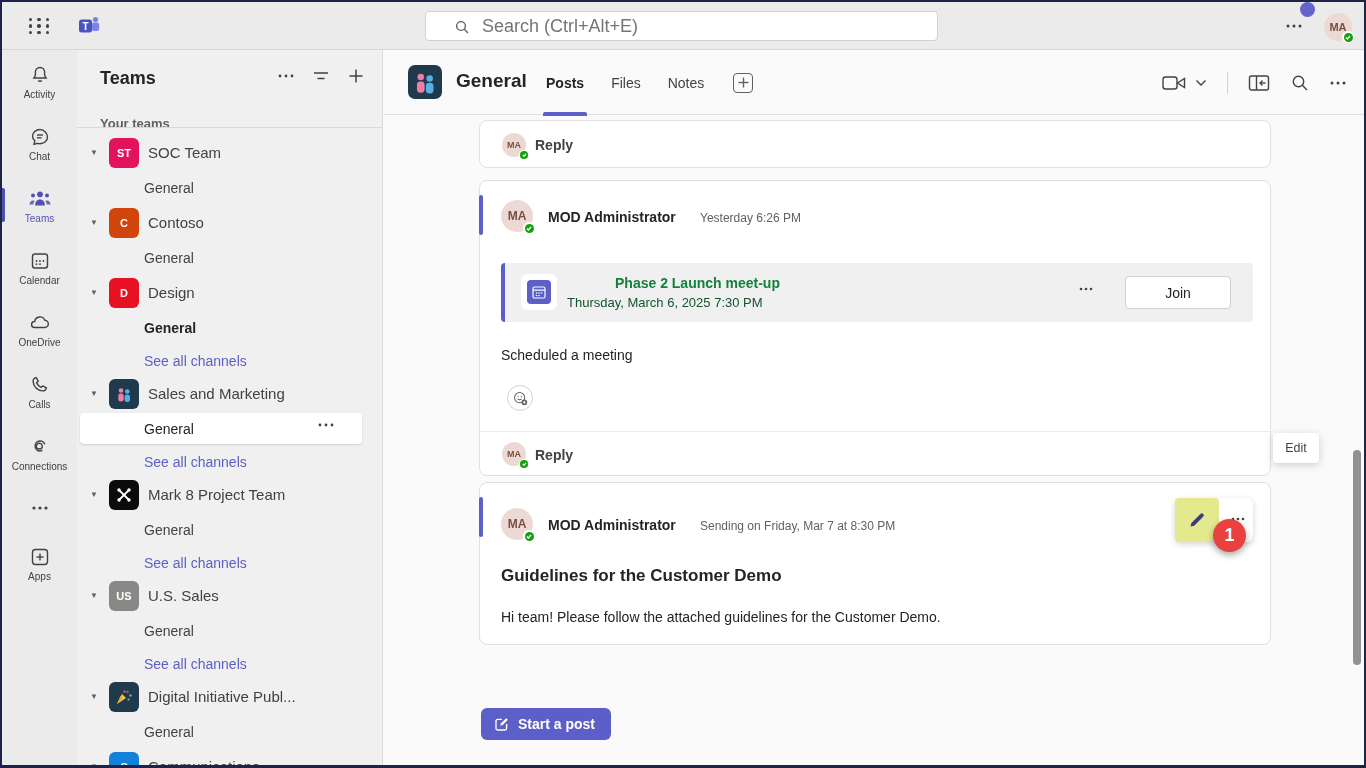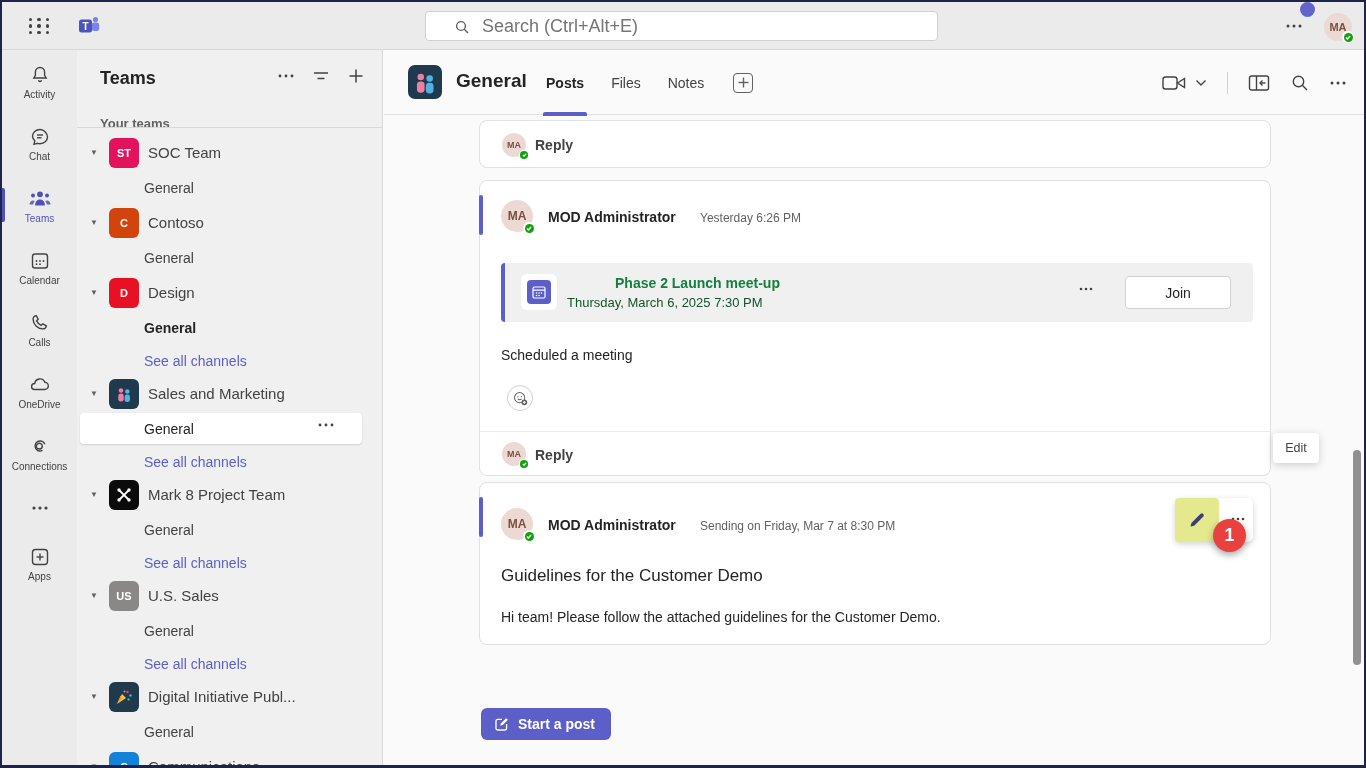--- a/index.html
+++ b/index.html
@@ -74,21 +74,21 @@
   .m-ico { position:absolute; left:20px; top:11px; width:36px; height:36px; border-radius:6px; background:#fff; display:flex; align-items:center; justify-content:center; }
   .m-ico i { width:24px; height:24px; border-radius:4px; background:#5b5fc7; display:flex; align-items:center; justify-content:center; }
   .m-title { position:absolute; left:66px; top:12px; font-size:14px; font-weight:bold; color:#15803d;margin-left:48px; }
   .m-sub { position:absolute; left:66px; top:32px; font-size:13px; color:#14532d; }
   .m-more { position:absolute; right:160px; top:24px; cursor:pointer; }
   .join-btn { position:absolute; right:22px; top:13px; width:106px; height:33px; background:#fff; border:1px solid #d1d1d1; border-radius:4px; font-size:14px; color:#242424; display:flex; align-items:center; justify-content:center; cursor:pointer; }
   .body-text { font-size:14px; color:#242424; }
   .react-btn { position:absolute; left:27px; top:204px; width:26px; height:26px; border:1px solid #d1d1d1; border-radius:50%; display:flex; align-items:center; justify-content:center; cursor:pointer; background:#fff; }
   .reply-divider { position:absolute; left:0; right:0; top:250px; height:1px; background:#ececec; }
 
-  .post-title { font-size:17px; font-weight:normal; color:#242424; }
+  .post-title { font-size:17px; font-weight:bold; color:#242424; }
 
   
   .hover-toolbar { position:absolute; left:695px; top:15px; width:78px; height:44px; background:#fff; border-radius:6px; box-shadow:0 2px 6px rgba(0,0,0,.18); }
   .edit-hl { position:absolute; left:0px; top:0px; width:44px; height:44px; background:#e4e98e; border-radius:4px; display:flex; align-items:center; justify-content:center; cursor:pointer; }
   .tb-dots { position:absolute; right:8px; top:19px; cursor:pointer; }
   .edit-tooltip { position:absolute; left:793px; top:-50px; width:46px; height:30px; background:#fff; border-radius:4px; box-shadow:0 2px 8px rgba(0,0,0,.18); display:flex; align-items:center; justify-content:center; font-size:12.5px; color:#424242; }
   .num-badge { position:absolute; left:733px; top:36px; width:33px; height:33px; border-radius:50%; background:#e8413f; color:#fff; font-size:18px; font-weight:bold; display:flex; align-items:center; justify-content:center; box-shadow:0 3px 7px rgba(0,0,0,.35); }
 
   .start-post { position:absolute; left:97px; top:658px; height:32px; padding:0 16px 0 12px; background:#5b5fc7; border:none; border-radius:6px; color:#fff; font-size:14px; font-weight:bold; display:flex; align-items:center; gap:8px; cursor:pointer; font-family:inherit; }
   .scroll-thumb { position:absolute; right:3px; top:400px; width:8px; height:215px; background:#919191; border-radius:4px; cursor:pointer; }
@@ -190,33 +190,33 @@
             <circle cx="12" cy="12" r=".9" fill="#424242" stroke="none"></circle>
             <circle cx="15.5" cy="12" r=".9" fill="#424242" stroke="none"></circle>
             <circle cx="8.5" cy="15.2" r=".9" fill="#424242" stroke="none"></circle>
             <circle cx="12" cy="15.2" r=".9" fill="#424242" stroke="none"></circle>
           </svg>
         </span>
       <span>Calendar</span>
     </div>
     <div class="rail-item">
       <span>
+          <svg width="26" height="24" viewBox="0 0 26 24" fill="none" stroke="#424242" stroke-width="1.4">
+            <path d="M7.5 16.5h10a3.6 3.6 0 0 0 .4-7.2 5.3 5.3 0 0 0-10.2 1.2 3 3 0 0 0-.2 6z"></path>
+          </svg>
+        </span>
+      <span>OneDrive</span>
+    </div>
+    <div class="rail-item">
+      <span>
           <svg width="24" height="24" viewBox="0 0 24 24" fill="none" stroke="#424242" stroke-width="1.4">
             <path d="M8.2 4.6c-1.7.4-3.2 2-3.1 3.8.2 5 4.5 9.3 9.5 9.5 1.8.1 3.4-1.4 3.8-3.1l-3.6-2-1.7 1.6c-1.9-.9-3.6-2.6-4.5-4.5l1.6-1.7z"></path>
           </svg>
         </span>
       <span>Calls</span>
-    </div>
-    <div class="rail-item">
-      <span>
-          <svg width="26" height="24" viewBox="0 0 26 24" fill="none" stroke="#424242" stroke-width="1.4">
-            <path d="M7.5 16.5h10a3.6 3.6 0 0 0 .4-7.2 5.3 5.3 0 0 0-10.2 1.2 3 3 0 0 0-.2 6z"></path>
-          </svg>
-        </span>
-      <span>OneDrive</span>
     </div>
     <div class="rail-item">
       <span>
           <svg width="24" height="24" viewBox="0 0 24 24" fill="none" stroke="#424242" stroke-width="1.4">
             <path d="M16.8 9.2a5 5 0 1 0-8.3 5.2c1.5 1.6 4 2 6 1"></path>
             <path d="M9.3 13.5a3 3 0 1 1 5-2.5c.1 1.4-.8 2.6-2.1 3z"></path>
           </svg>
         </span>
       <span>Connections</span>
     </div>

